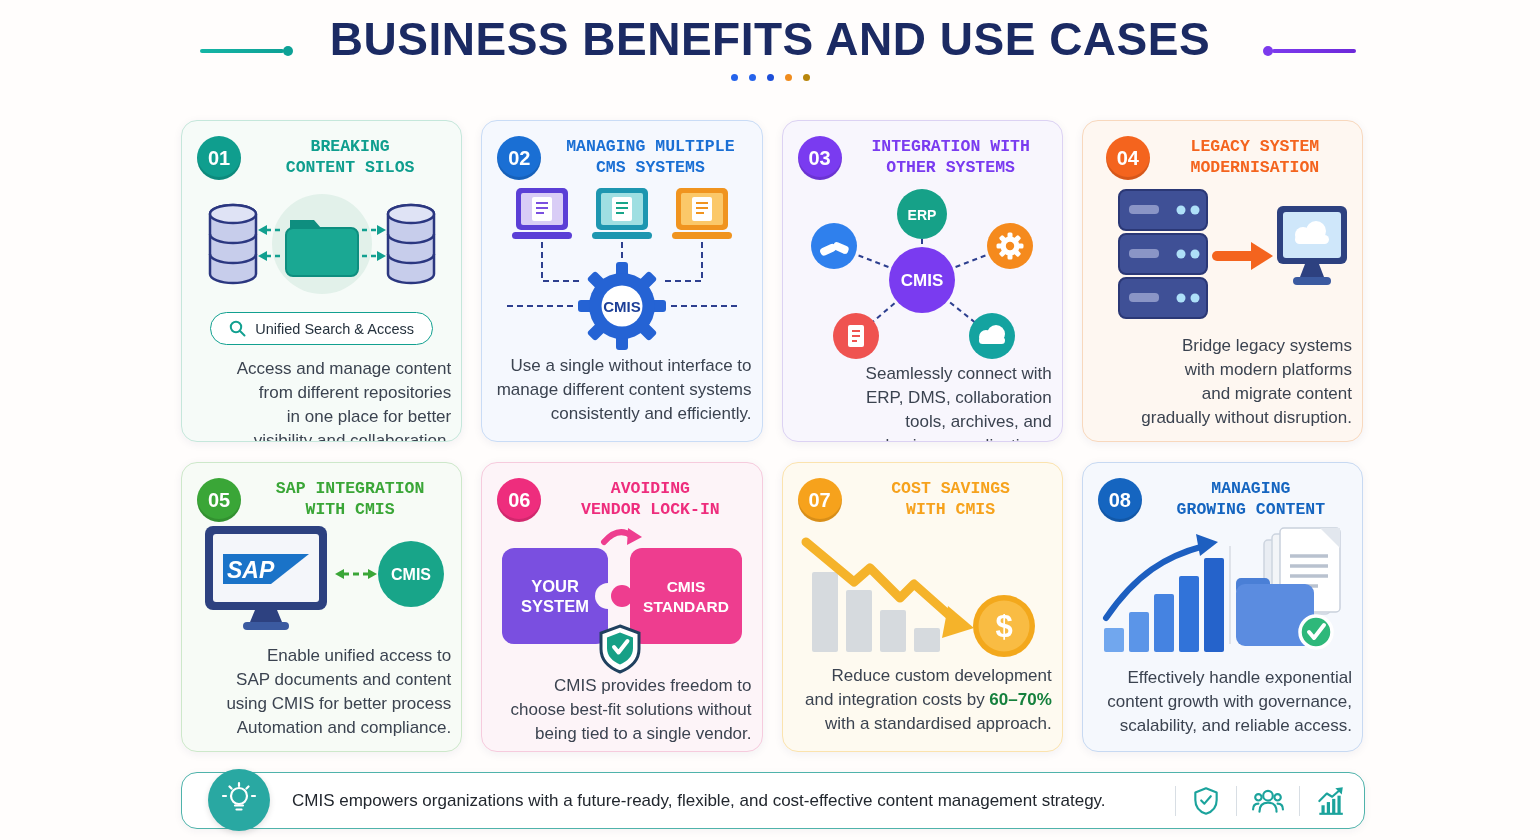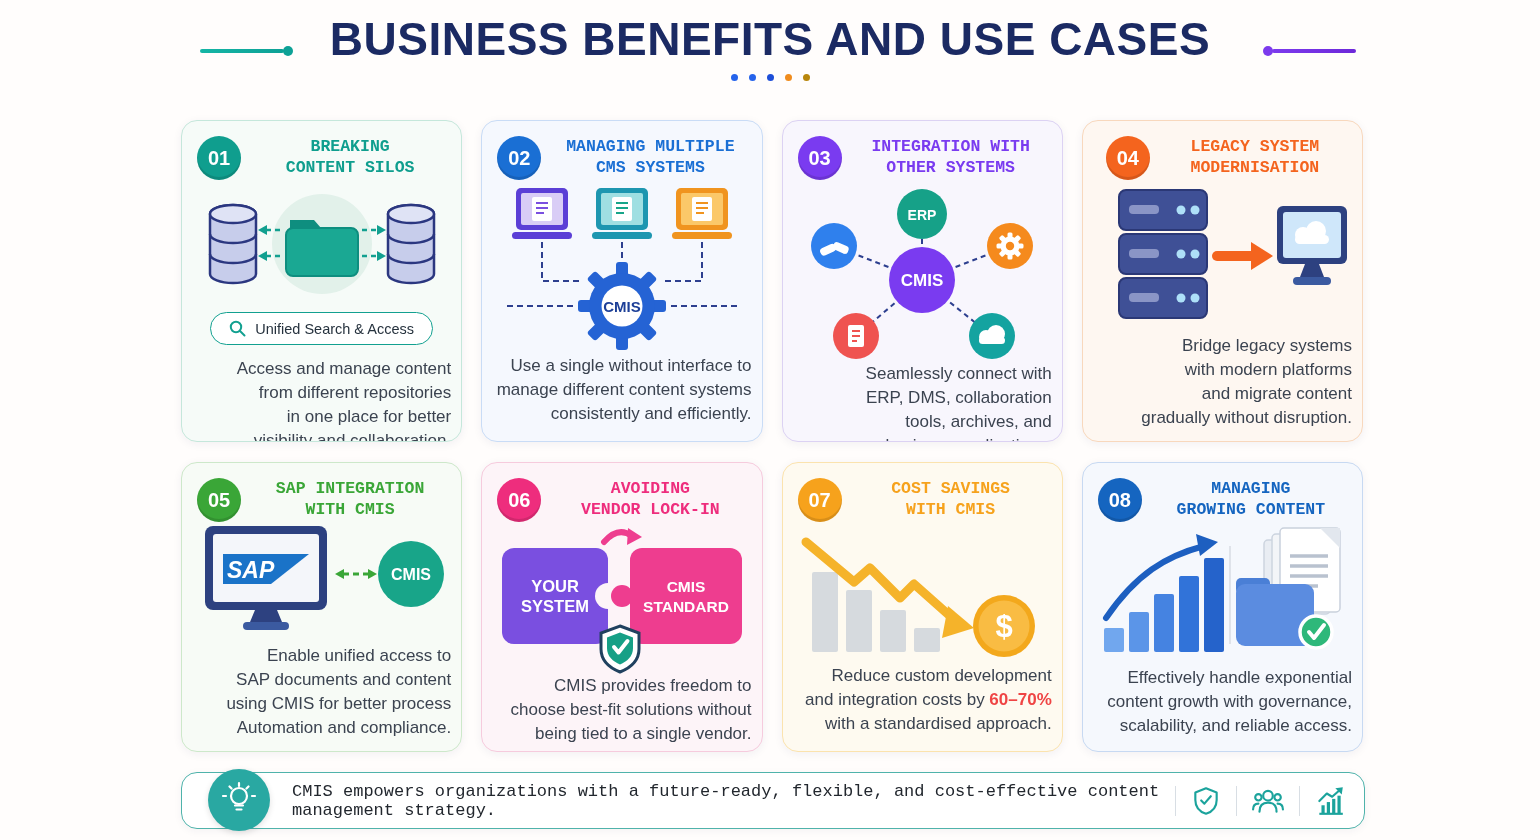--- a/index.html
+++ b/index.html
@@ -40,36 +40,36 @@
   .c8{background:#f5f8fd;border-color:#c7d9f2;}
   .card-head{display:flex;align-items:center;gap:12px;padding:15px 14px 0 15px;}
   .badge{flex:0 0 44px;width:44px;height:44px;border-radius:50%;background:var(--theme);
          color:#fff;font-size:20px;font-weight:800;display:flex;align-items:center;
          justify-content:center;box-shadow:inset 0 -3px 0 rgba(0,0,0,.12);}
   .card-title{flex:1;margin:0;text-align:center;font-size:16.5px;font-weight:800;
               line-height:1.25;color:var(--theme);text-wrap:balance;font-family:Liberation Mono, monospace;}
   .illus{flex:1;display:flex;align-items:center;justify-content:center;padding-top:4px;}
   .desc{margin:0 10px 16px;text-align:right;font-size:17px;line-height:1.42;
         color:#3b4350;text-wrap:balance;}
-  .desc b{color:#ef4444;}
+  .desc b{color:#15803d;}
   svg text{font-family:"Liberation Sans",sans-serif;}
 
   
   .pill{align-self:center;display:flex;align-items:center;gap:9px;background:#fff;
         border:1.6px solid #12a090;border-radius:20px;padding:7px 18px;margin:2px 0 12px;text-align:right;}
   .pill-label{font-size:14.5px;color:#26323e;font-weight:500;}
 
   
   .foot{position:absolute;left:181px;top:772px;width:1182px;height:55px;background:#fff;
         border:1.6px solid #4fb3ab;border-radius:16px;display:flex;align-items:center;
         box-shadow:0 2px 8px rgba(30,40,80,.05);}
   .foot-bulb{position:absolute;left:26px;top:-4px;width:62px;height:62px;border-radius:50%;
              background:#29a8a2;display:flex;align-items:center;justify-content:center;
              box-shadow:0 2px 6px rgba(0,0,0,.12);}
-  .foot-msg{margin-left:110px;font-size:17px;font-weight:500;color:#22272e;font-family:Liberation Mono, monospace;}
+  .foot-msg{margin-left:110px;font-size:17px;font-weight:500;color:#22272e;}
   .foot-icons{margin-left:auto;display:flex;align-items:center;gap:0;padding-right:18px;}
   .foot-sep{width:1px;height:30px;background:#d8dee4;margin:0 14px;}
 </style>
 </head>
 <body>
 
 <div class="stage">
 
   <div class="hdr">
     <div class="deco deco-left">

